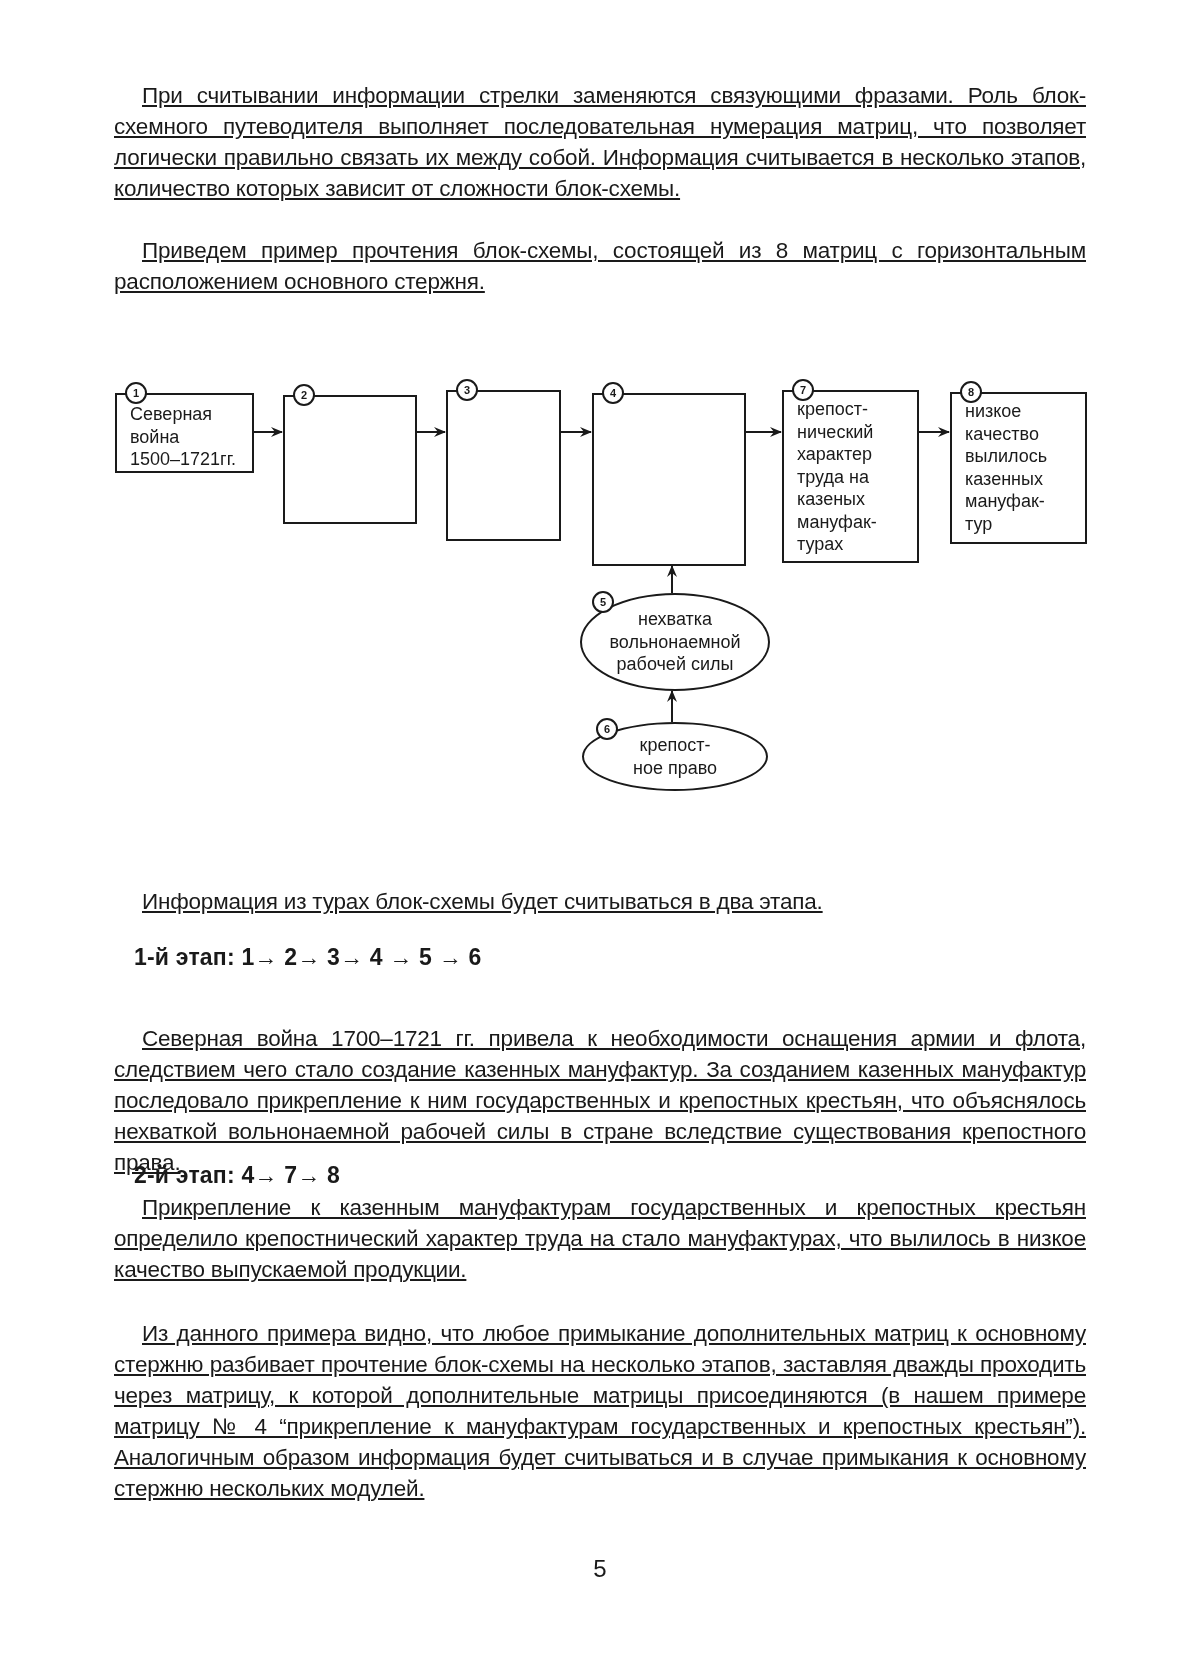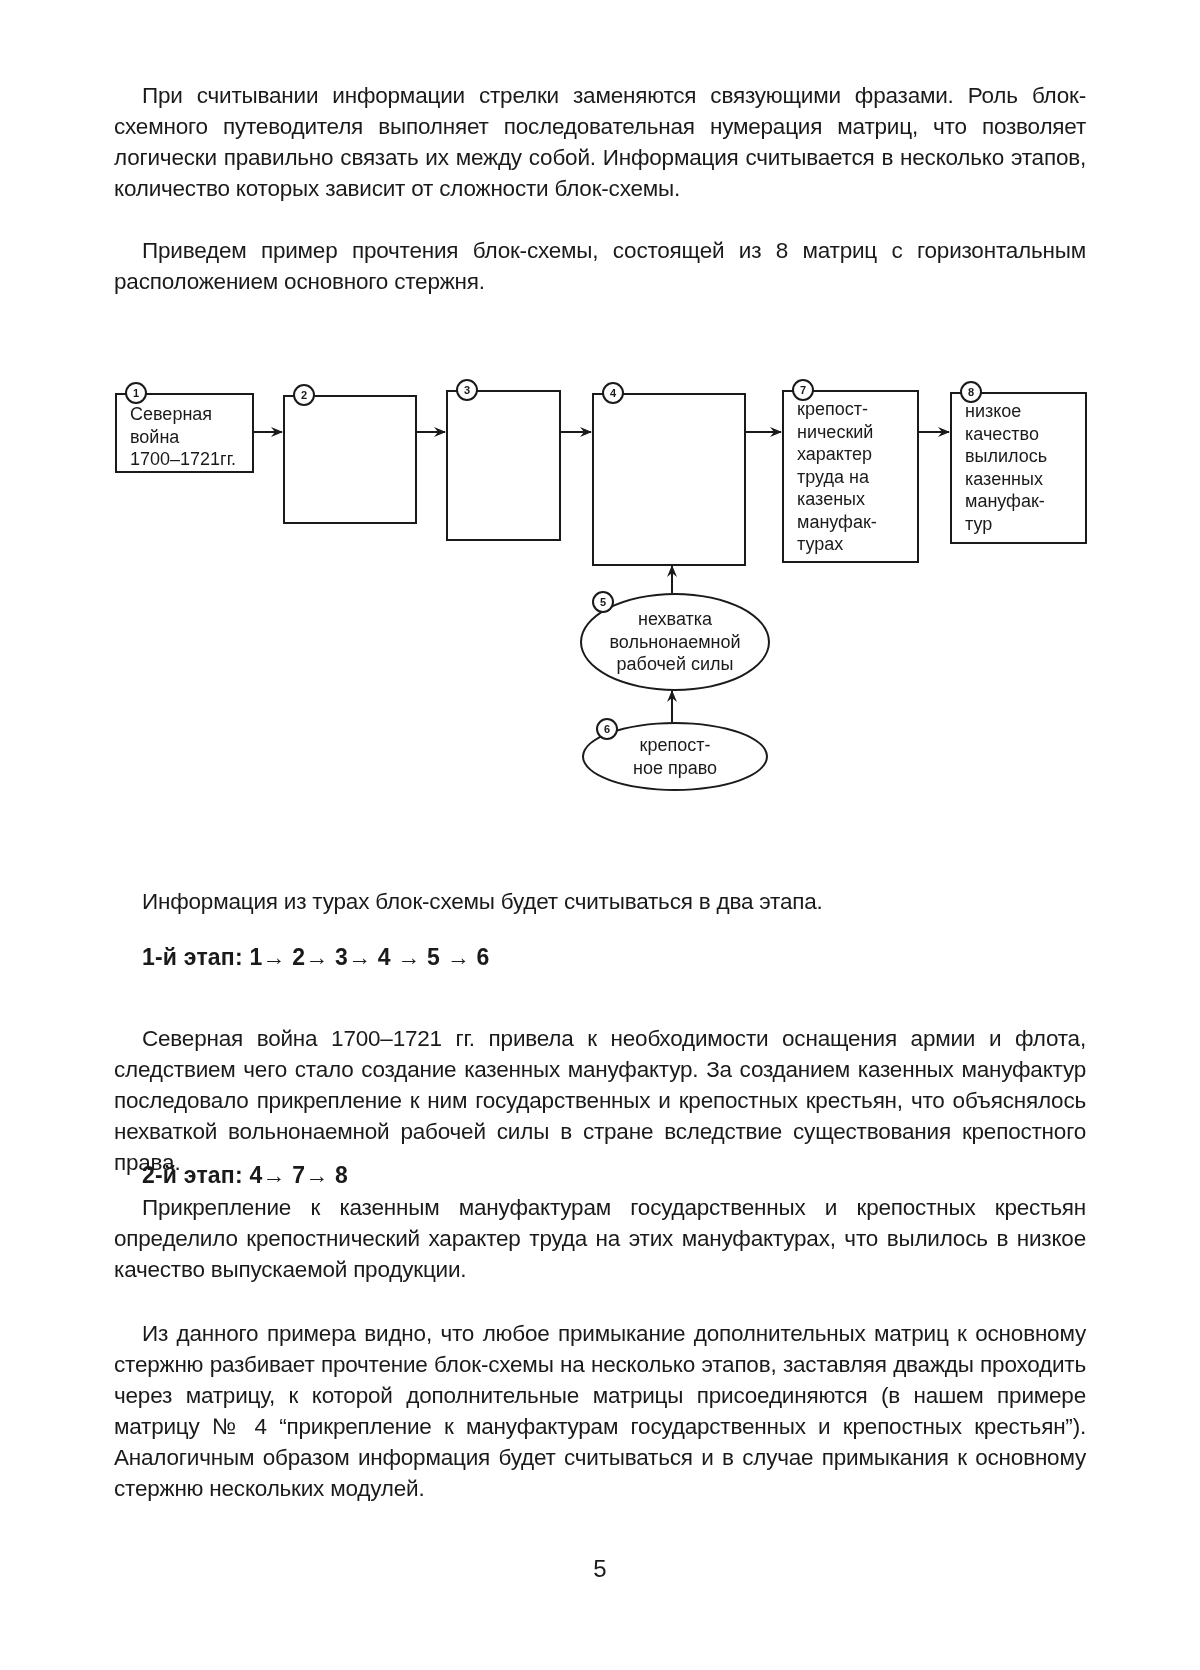--- a/index.html
+++ b/index.html
@@ -6,24 +6,25 @@
   body {
     width: 1200px; height: 1670px; position: relative; overflow: hidden;
     font-family: "Liberation Sans", "DejaVu Sans", sans-serif;
     color: #1a1a1a;
   }
   .para {
     position: absolute; left: 114px; width: 972px;
     font-size: 22.5px; line-height: 31px;
     text-align: justify; margin: 0;
     letter-spacing: -0.2px;
+    text-decoration: underline;
   }
   .indent { text-indent: 28px; }
   .stage-head {
-    position: absolute; left: 142px;
+    position: absolute; left: 134px;
     font-size: 23px; font-weight: bold; margin: 0;
     letter-spacing: 0.2px;
   }
   .diagram { position: absolute; left: 0; top: 0; width: 1200px; height: 830px; }
   .box {
     position: absolute; border: 2px solid #1a1a1a; background: #fff;
     box-sizing: border-box;
     font-size: 18px; line-height: 22.5px;
     padding: 8px 6px 2px 13px; color: #1a1a1a;
   }
@@ -67,21 +68,21 @@
       <line x1="918" y1="432" x2="949" y2="432" marker-end="url(#arr)"></line>
       <line x1="672" y1="593" x2="672" y2="566" marker-end="url(#arr)"></line>
       <line x1="672" y1="722" x2="672" y2="691" marker-end="url(#arr)"></line>
     </g>
   </svg>
 
   <div class="box" style="left:115px;top:393px;width:139px;height:80px;">
     <span class="badge">1</span>
     <div class="box-text">Северная
 война
-1700–1721гг.</div>
+1500–1721гг.</div>
   </div>
 
   <div class="box" style="left:283px;top:395px;width:134px;height:129px;">
     <span class="badge">2</span>
   </div>
 
   <div class="box" style="left:446px;top:390px;width:115px;height:151px;padding-top:6px;">
     <span class="badge">3</span>
   </div>
 
@@ -123,17 +124,17 @@
 ное право</div>
   </div>
 </div>
 
 <p class="para" style="top:886px;left:142px;width:940px;">Информация из турах блок-схемы будет считываться в два этапа.</p>
 
 <p class="stage-head" style="top:944px;">1-й этап:  1→  2→  3→  4 →  5 → 6</p>
 <p class="para indent" style="top:1023px;">Северная война 1700–1721 гг. привела к необходимости оснащения армии и флота, следствием чего стало создание казенных мануфактур. За созданием казенных мануфактур последовало прикрепление к ним государственных и крепостных крестьян, что объяснялось нехваткой вольнонаемной рабочей силы в стране вследствие существования крепостного права.</p>
 
 <p class="stage-head" style="top:1162px;">2-й этап:  4→  7→  8</p>
-<p class="para indent" style="top:1192px;">Прикрепление к казенным мануфактурам государственных и крепостных крестьян определило крепостнический характер труда на этих мануфактурах, что вылилось в низкое качество выпускаемой продукции.</p>
+<p class="para indent" style="top:1192px;">Прикрепление к казенным мануфактурам государственных и крепостных крестьян определило крепостнический характер труда на стало мануфактурах, что вылилось в низкое качество выпускаемой продукции.</p>
 
 <p class="para indent" style="top:1318px;">Из данного примера видно, что любое примыкание дополнительных матриц к основному стержню разбивает прочтение блок-схемы на несколько этапов, заставляя дважды проходить через матрицу, к которой дополнительные матрицы присоединяются (в нашем примере матрицу № 4 “прикрепление к мануфактурам государственных и крепостных крестьян”). Аналогичным образом информация будет считываться и в случае примыкания к основному стержню нескольких модулей.</p>
 
 <div class="page-number">5</div>
 
 </body></html>

